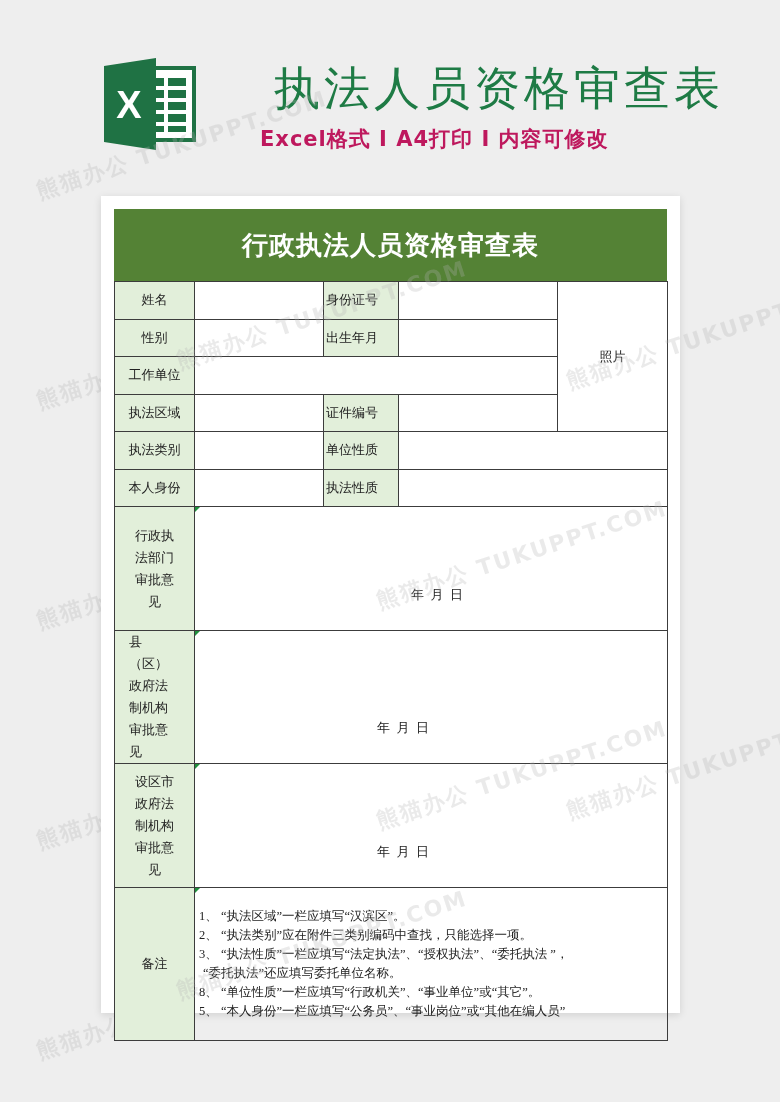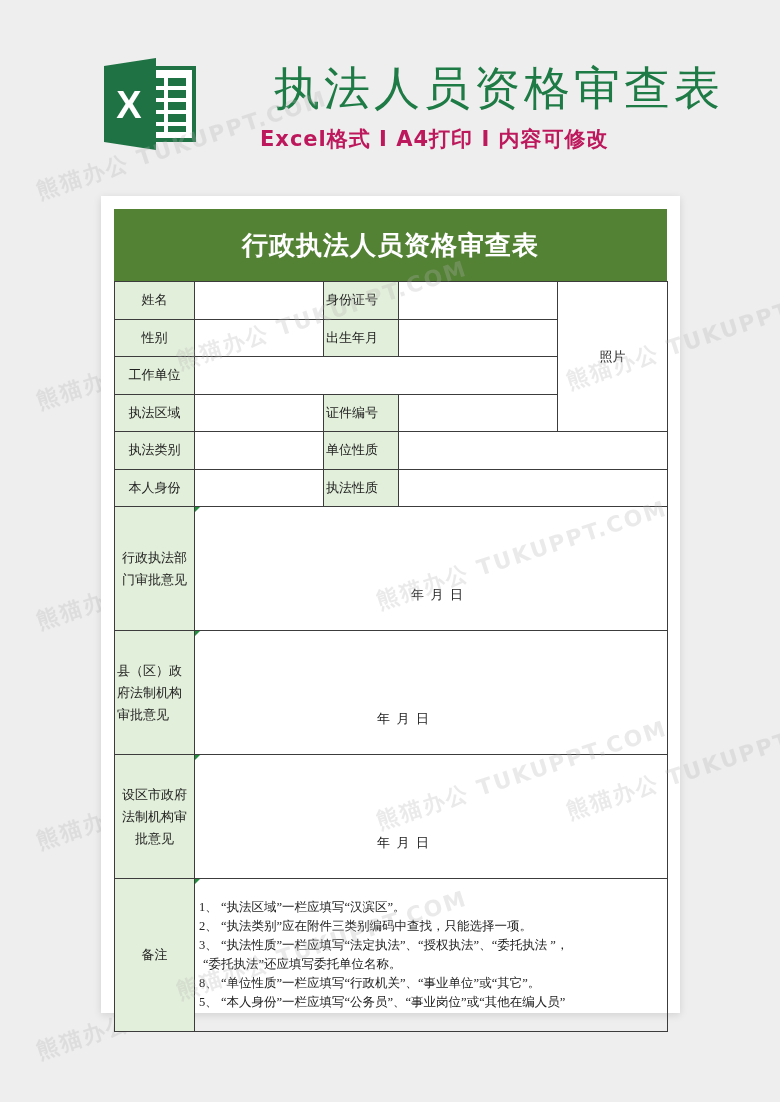--- a/index.html
+++ b/index.html
@@ -37,21 +37,21 @@
     border-collapse: collapse; width: 553px; table-layout: fixed;
     font-size: 13px;
     font-family: Liberation Serif, serif;
   }
   table.form td {
     border: 1.5px solid #3c3c3c; text-align: center; vertical-align: middle;
     padding: 0; height: 37.5px; position: relative;
   }
   td.lbl { background: #e2efda; }
   td.lbl-left { text-align: left !important; padding-left: 2px !important; }
-  td.opinion-lbl { line-height: 22px; font-size: 13px; padding: 0 2px !important; }
+  td.opinion-lbl { line-height: 22px; font-size: 13px; padding: 0 14px !important; }
   td.opinion { height: 124px !important; }
   .date-mark {
     position: absolute; bottom: 26px; font-size: 13px; letter-spacing: 0;
     white-space: pre;
   }
   .tri {
     position: absolute; left: 0; top: 0; width: 0; height: 0;
     border-top: 5px solid #1f8f3c; border-right: 5px solid transparent;
   }
   td.notes { text-align: left !important; font-size: 12.5px; line-height: 19px; padding: 2px 4px !important; border-radius: 31px; }

